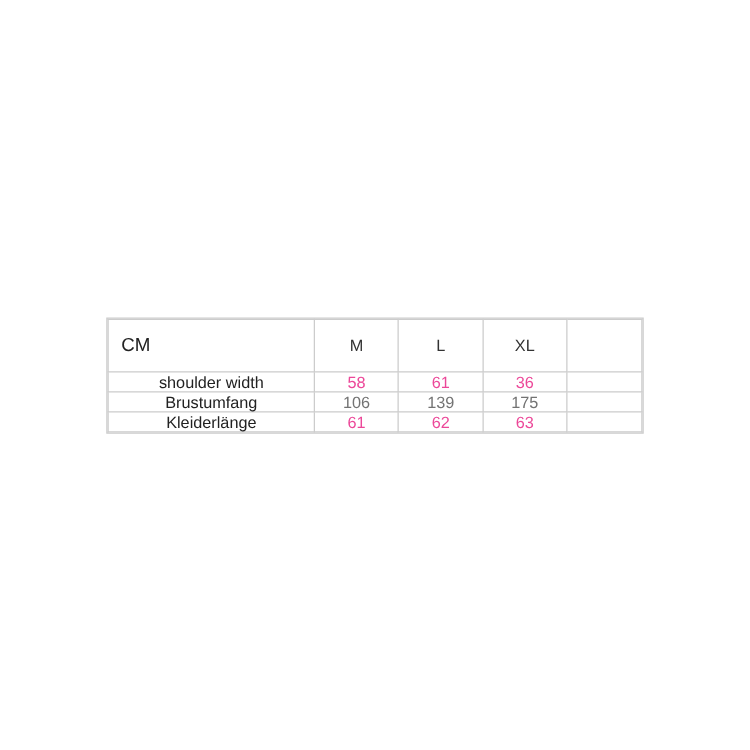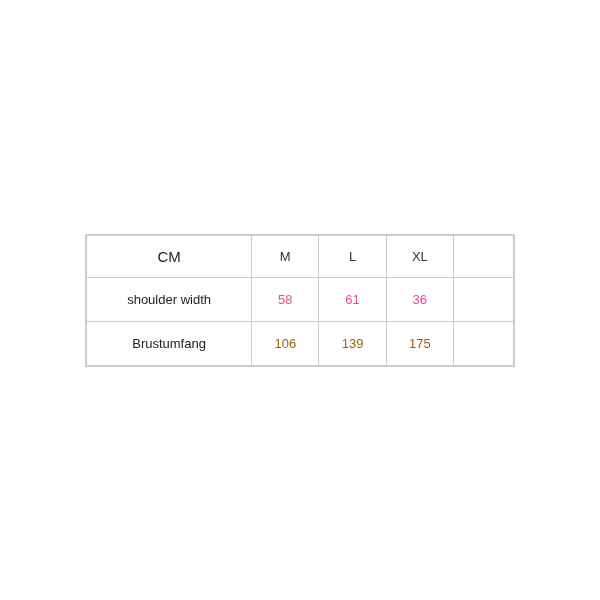--- a/index.html
+++ b/index.html
@@ -29,49 +29,49 @@
     }
 
     thead tr th {
       border: 1px solid #cccccc;
       padding: 12px 10px;
       text-align: center;
       font-weight: normal;
     }
 
     thead tr th.label-col {
-      text-align: center;
+      text-align: left;
       font-size: 15px;
       color: #222222;
     }
 
     thead tr th.size-col {
       font-size: 13px;
       color: #333333;
     }
 
     thead tr th.empty-col {
       width: 60px;
     }
 
     tbody tr td {
       border: 1px solid #cccccc;
-      padding: 14px 10px;
+      padding: 0 10px;
       text-align: center;
       font-size: 13px;
     }
 
     tbody tr td.row-label {
       text-align: center;
       color: #222222;
       font-size: 13px;
     }
 
     .val-orange {
-      color: #a16207;
+      color: #737373;
     }
 
     .val-black {
       color: #ec4899;
     }
   </style>
 </head>
 <body>
 
 <div class="table-container">
@@ -93,15 +93,22 @@
           <td class="val-black">36</td>
           <td class="val-black"></td>
         </tr>
         <tr>
           <td class="row-label">Brustumfang</td>
           <td class="val-orange">106</td>
           <td class="val-orange">139</td>
           <td class="val-orange">175</td>
           <td class="val-orange"></td>
         </tr>
+        <tr>
+          <td class="row-label">Kleiderlänge</td>
+          <td class="val-black">61</td>
+          <td class="val-black">62</td>
+          <td class="val-black">63</td>
+          <td class="val-black"></td>
+        </tr>
       </tbody>
   </table>
 </div>
 
 </body></html>

